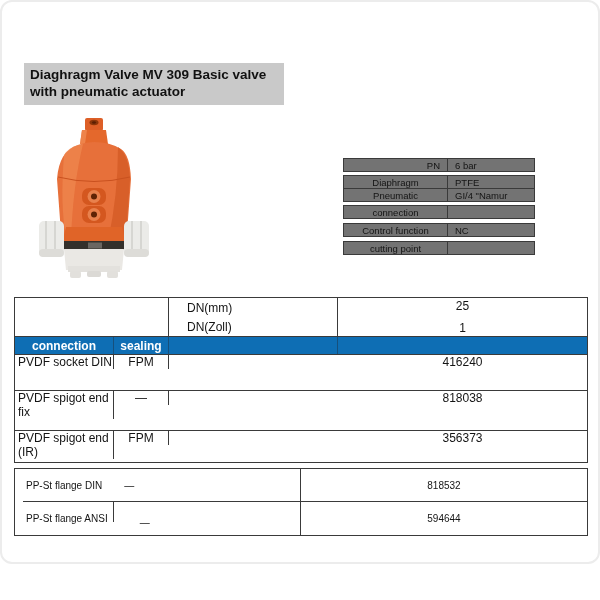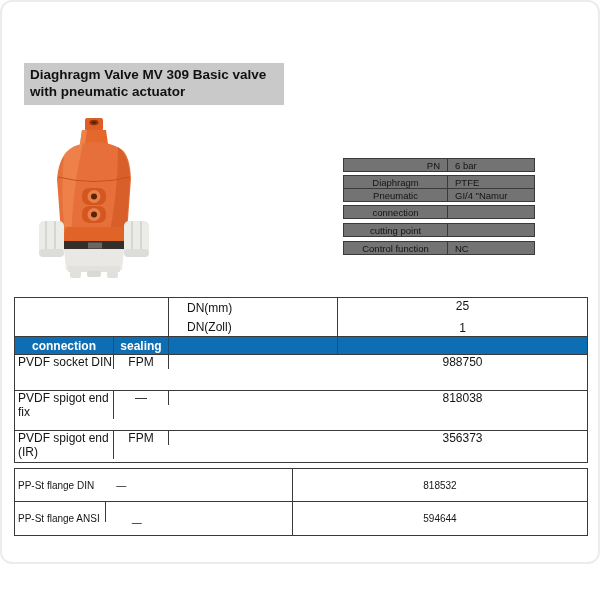--- a/index.html
+++ b/index.html
@@ -52,21 +52,21 @@
   .body-row.last{border-bottom:none}
   .h36{height:36px}.h40{height:40px}.h32{height:31px}
   .bc{border-right:1px solid #3a3a3a;box-sizing:border-box;display:flex;align-items:center;}
   .bc1{width:99px;padding-left:3px}
   .bc2{width:55px;justify-content:center}
   .bc3{width:169px}
   .bc4{flex:1;justify-content:center;border-right:none}
   
   .flange{
     position:absolute;left:12px;top:466px;width:574px;border:1px solid #3a3a3a;
-    box-sizing:border-box;font-size:10px;
+    box-sizing:border-box;font-size:10px;padding-left:8px;
   }
   .f-row{display:flex;height:33px;box-sizing:border-box;align-items:stretch;}
   .f-row.first{border-bottom:1px solid #3a3a3a}
   .f-left{
     width:278px;border-right:1px solid #3a3a3a;box-sizing:border-box;position:relative;
     display:flex;align-items:center;padding-left:3px;
   }
   .f-right{flex:1;display:flex;align-items:center;justify-content:center;}
   .f-dash1{margin-left:22px}
   .f-dash2{margin-left:32px;align-self:flex-end;padding-bottom:7px}
@@ -136,26 +136,26 @@
     </div>
     <div class="spec-row joined">
       <div class="spec-label">Pneumatic</div>
       <div class="spec-value">GI/4 "Namur</div>
     </div>
     <div class="spec-row gap3">
       <div class="spec-label">connection</div>
       <div class="spec-value"></div>
     </div>
     <div class="spec-row gap4">
+      <div class="spec-label">Control function</div>
+      <div class="spec-value">NC</div>
+    </div>
+    <div class="spec-row gap4">
       <div class="spec-label">cutting point</div>
       <div class="spec-value"></div>
-    </div>
-    <div class="spec-row gap4">
-      <div class="spec-label">Control function</div>
-      <div class="spec-value">NC</div>
     </div>
   </div>
 
   <div class="main">
     <div class="dn-row">
       <div class="dn-left"></div>
       <div class="dn-mid">
         <div>DN(mm)</div>
         <div>DN(Zoll)</div>
       </div>
@@ -167,21 +167,21 @@
     <div class="head-row">
       <div class="head-cell hc1">connection</div>
       <div class="head-cell hc2">sealing</div>
       <div class="head-cell hc3"></div>
       <div class="head-cell hc4"></div>
     </div>
     <div class="body-row h36">
       <div class="bc bc1">PVDF socket DIN</div>
       <div class="bc bc2">FPM</div>
       <div class="bc bc3"></div>
-      <div class="bc bc4">988750</div>
+      <div class="bc bc4">416240</div>
     </div>
     <div class="body-row h40">
       <div class="bc bc1">PVDF spigot end fix</div>
       <div class="bc bc2">—</div>
       <div class="bc bc3"></div>
       <div class="bc bc4">818038</div>
     </div>
     <div class="body-row h32 last">
       <div class="bc bc1">PVDF spigot end (IR)</div>
       <div class="bc bc2">FPM</div>

